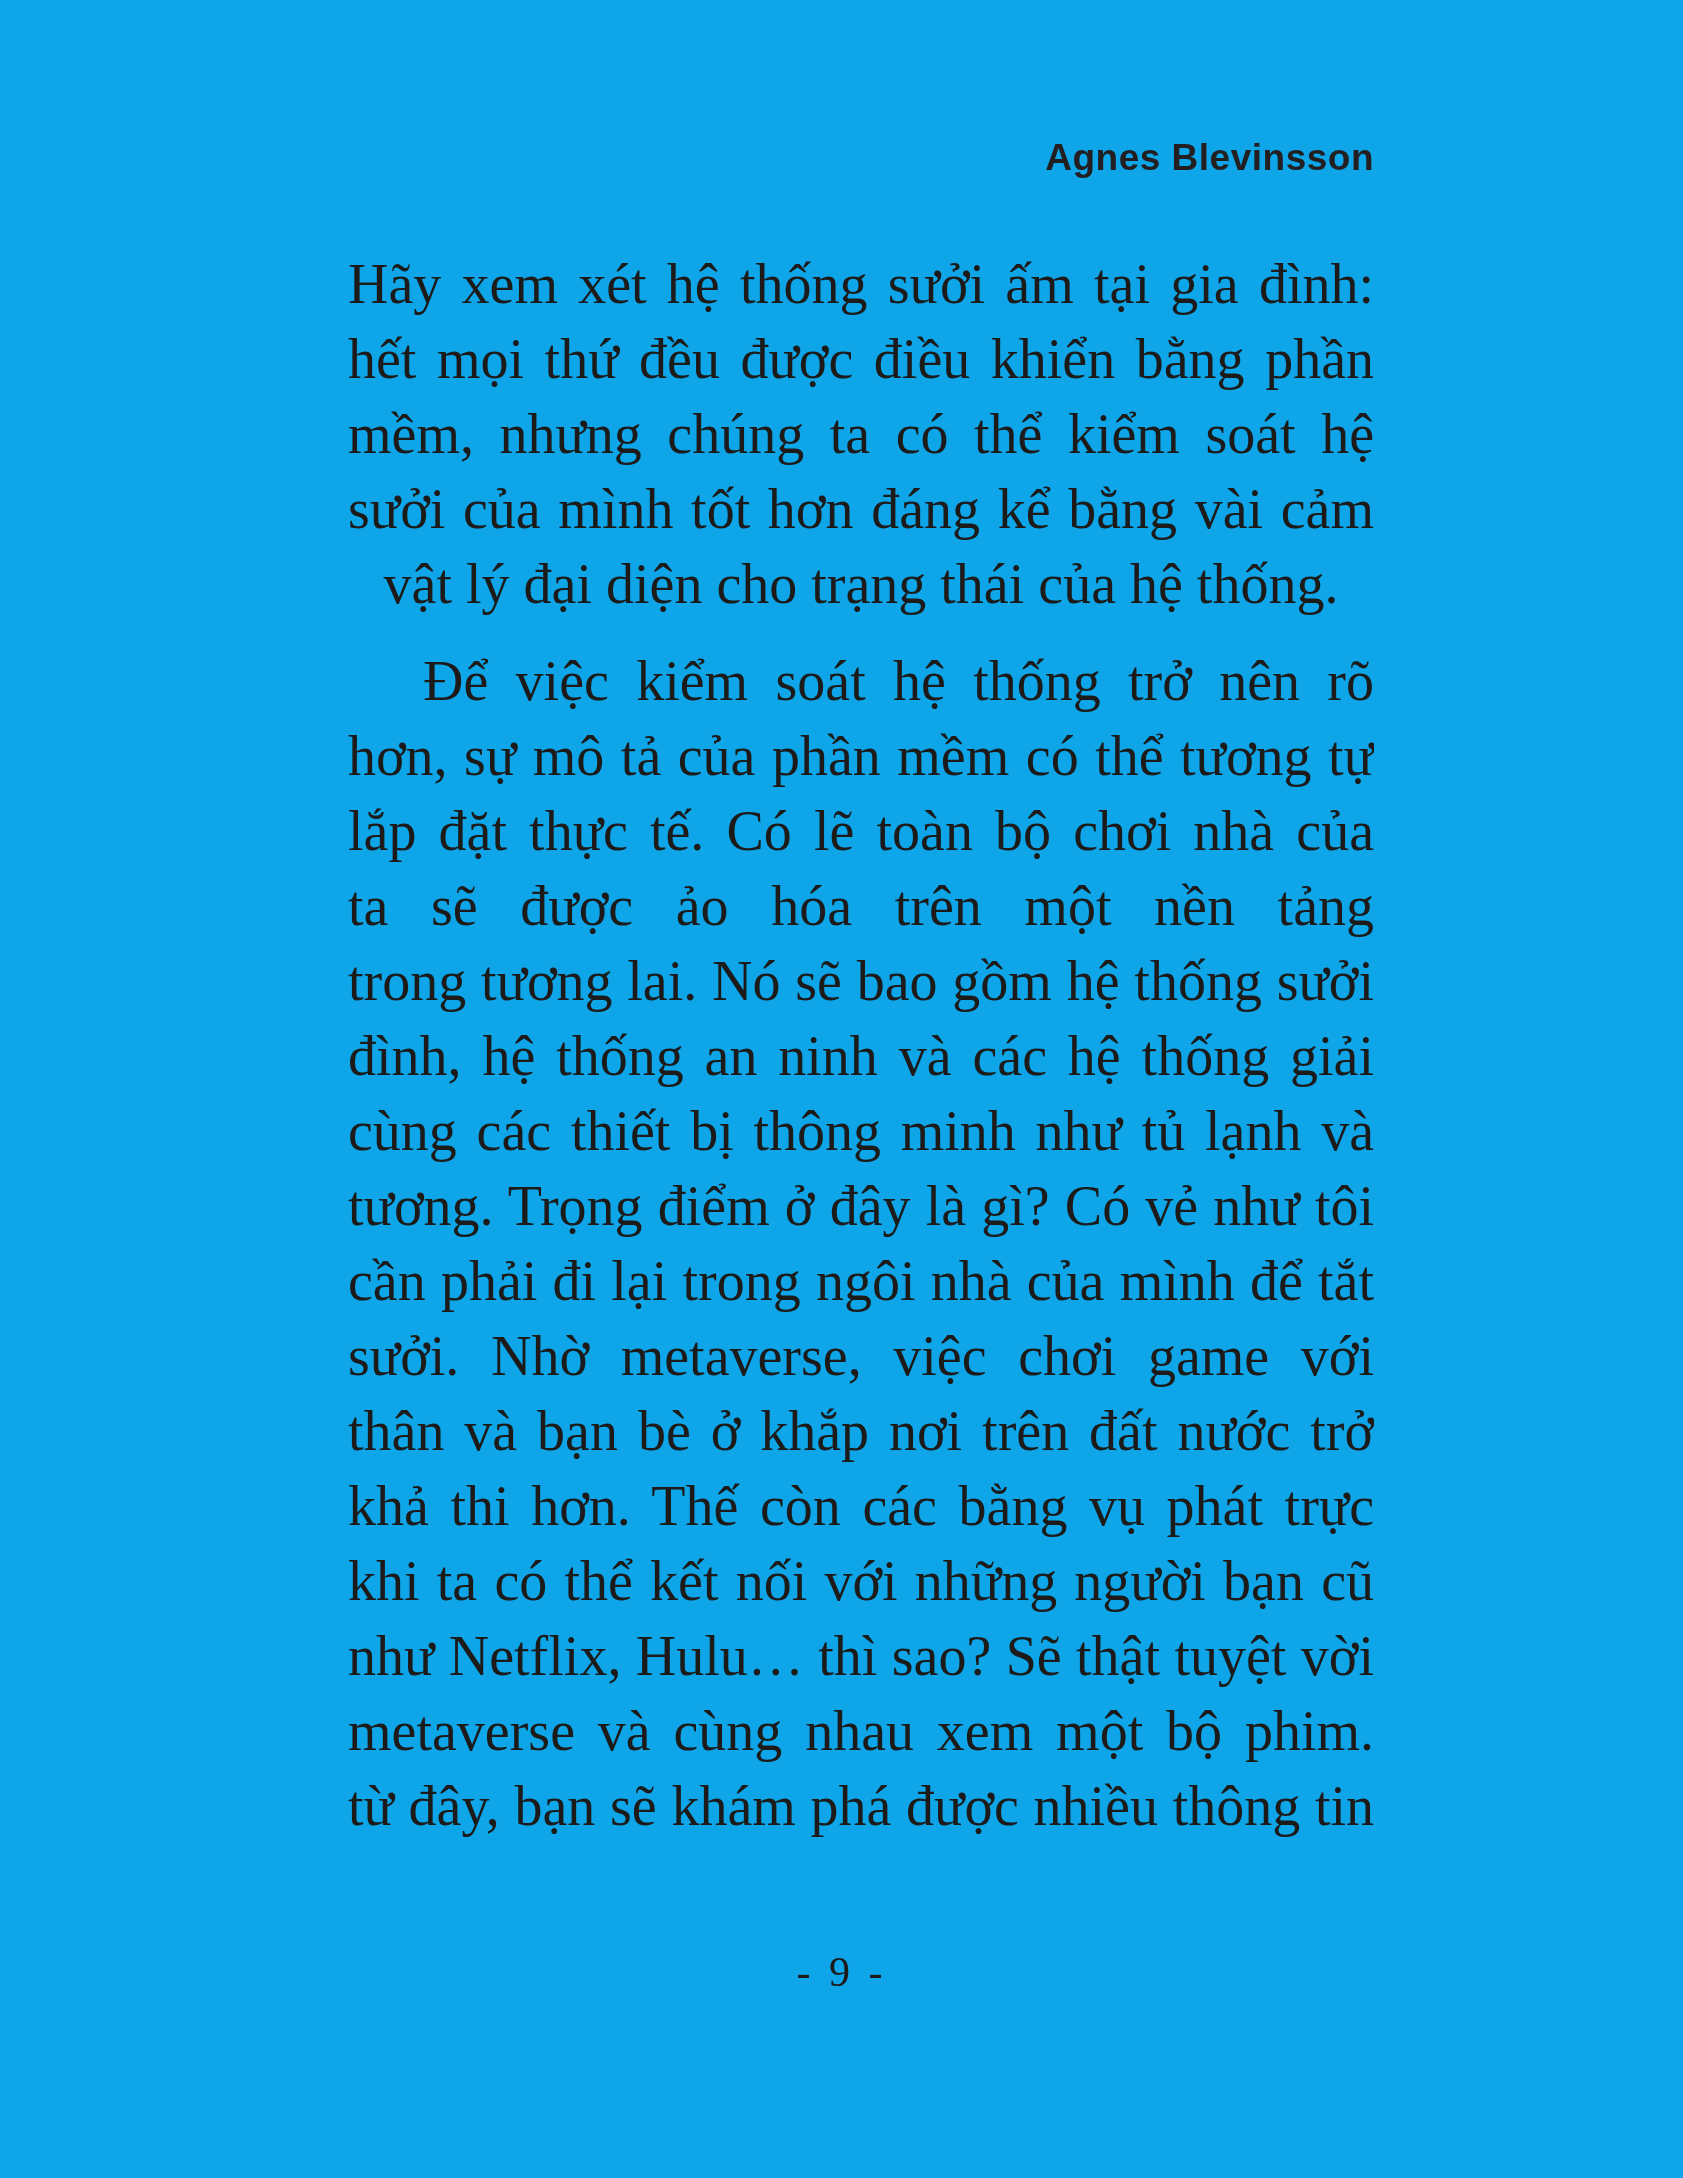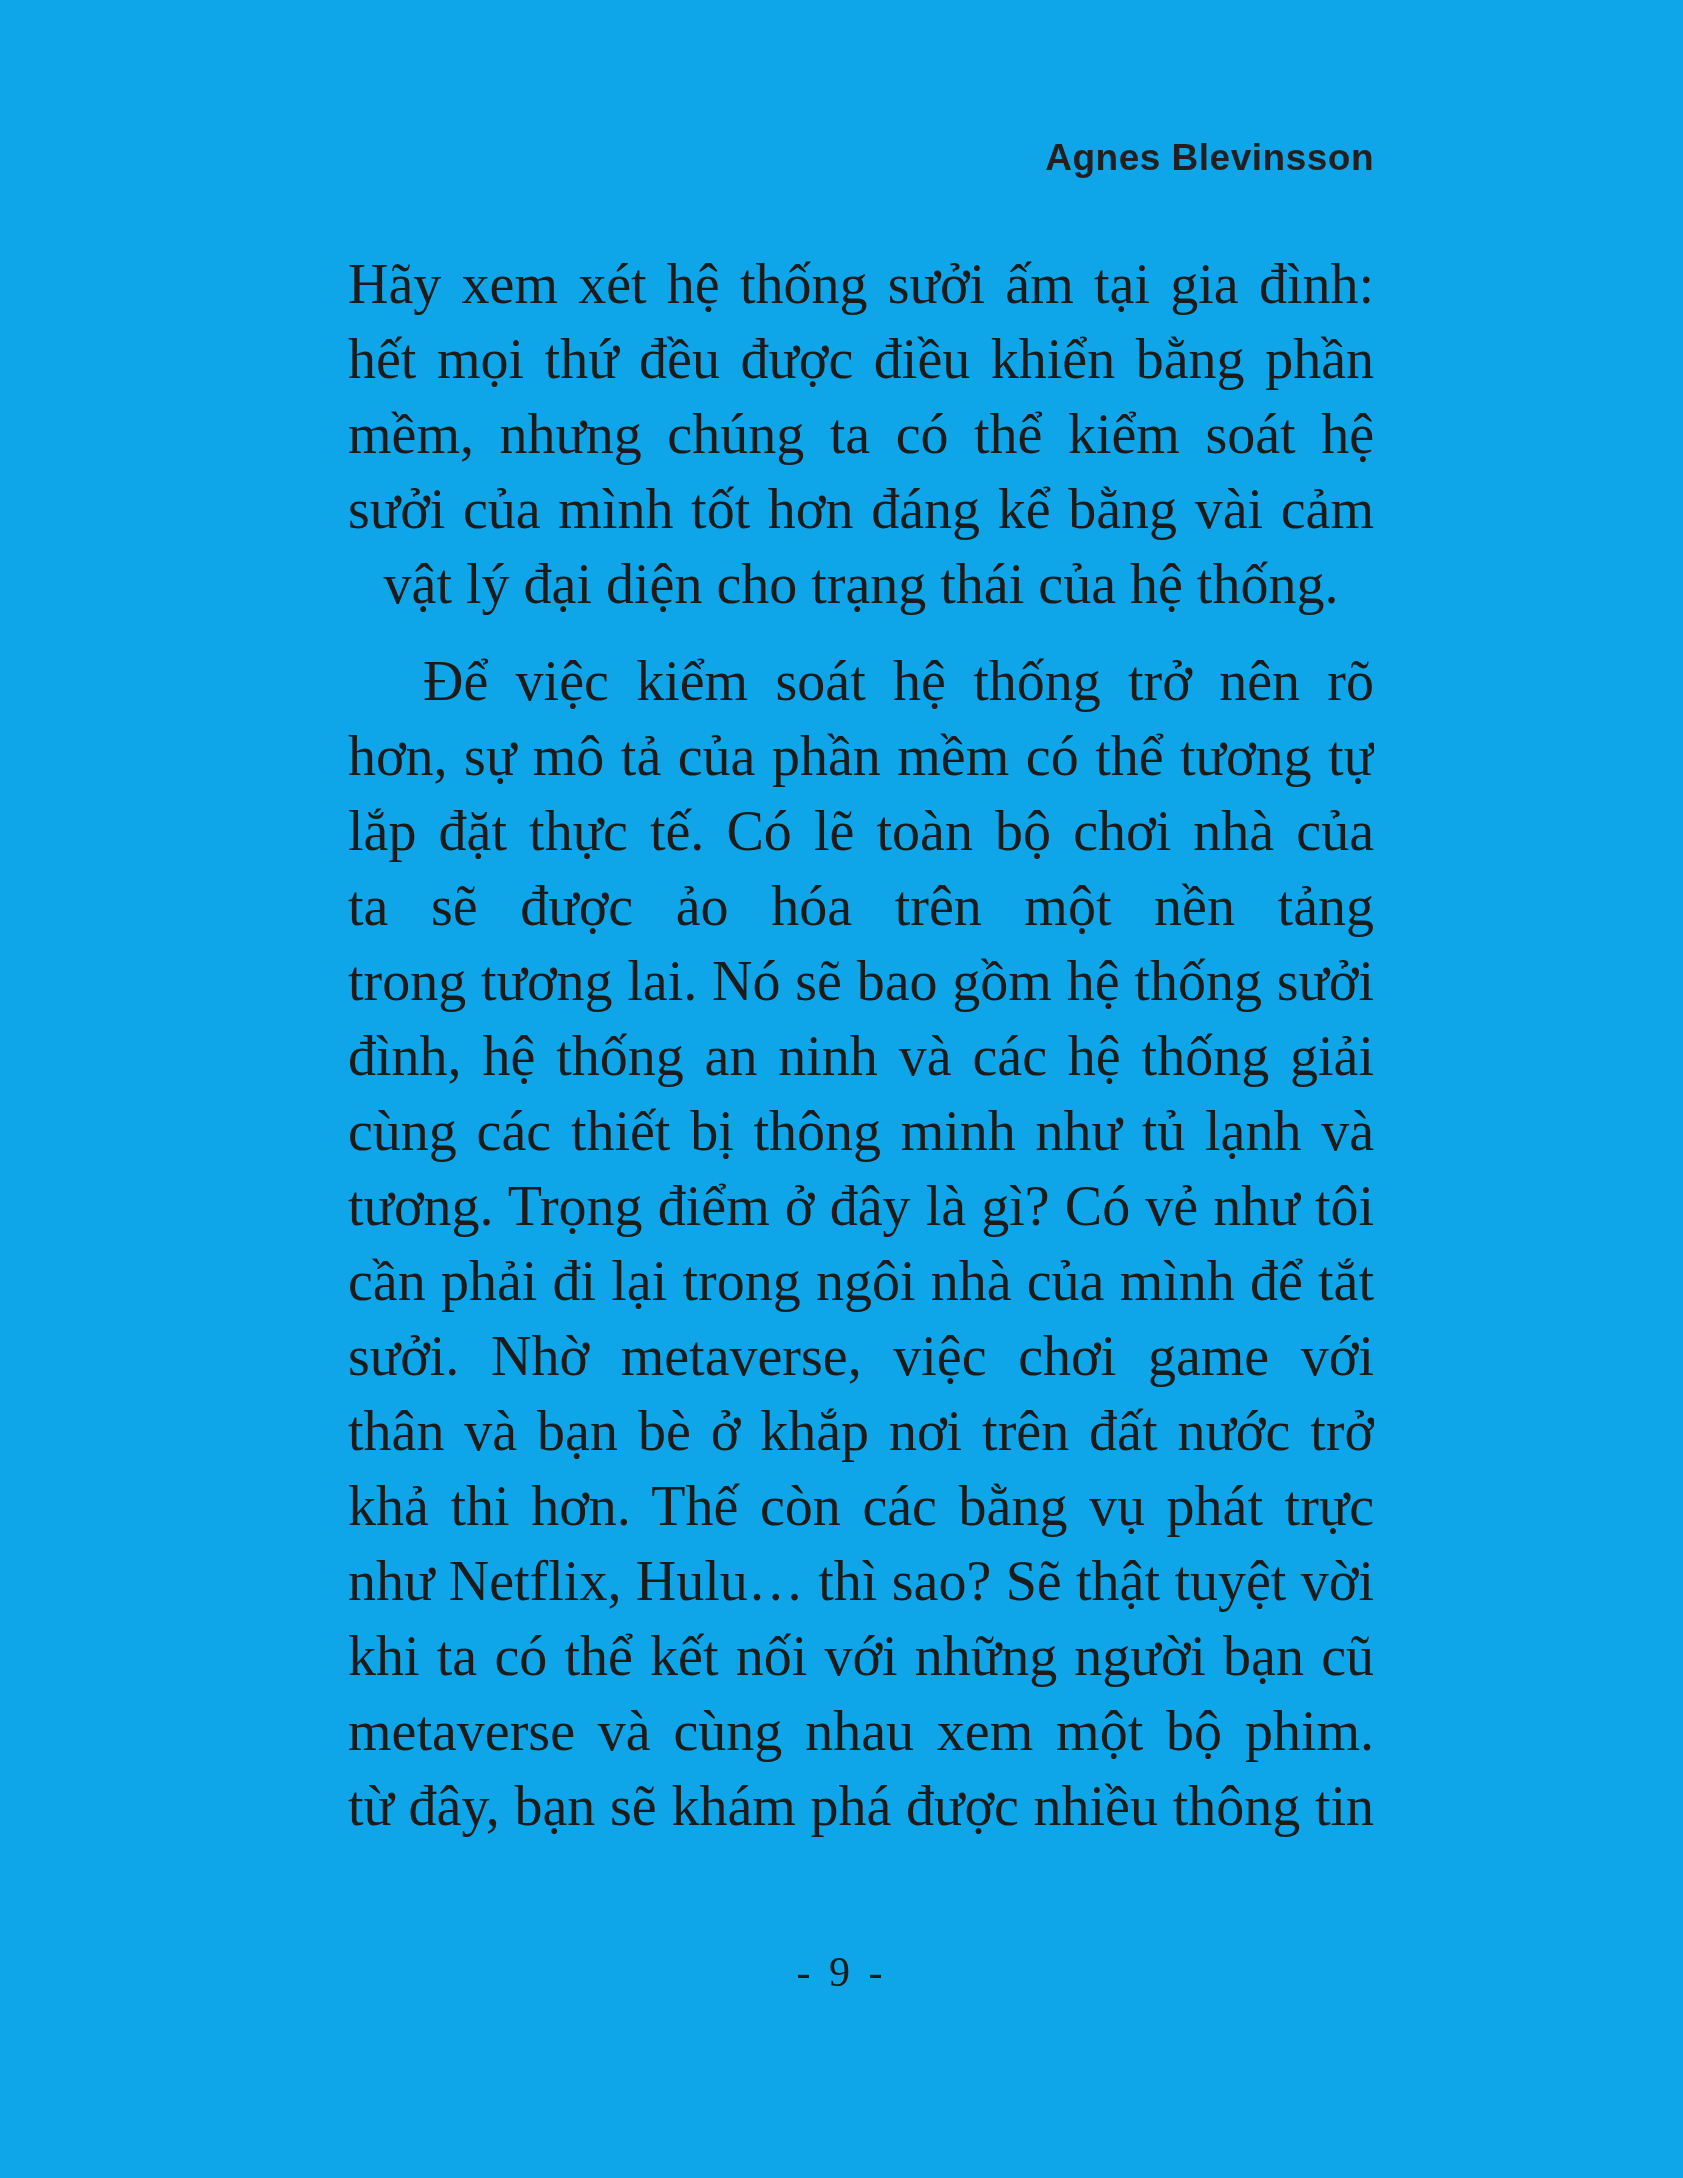--- a/index.html
+++ b/index.html
@@ -86,22 +86,22 @@
       <div class="line">lắp đặt thực tế. Có lẽ toàn bộ chơi nhà của chúng</div>
       <div class="line">ta sẽ được ảo hóa trên một nền tảng metaverse</div>
       <div class="line">trong tương lai. Nó sẽ bao gồm hệ thống sưởi gia</div>
       <div class="line">đình, hệ thống an ninh và các hệ thống giải trí,</div>
       <div class="line">cùng các thiết bị thông minh như tủ lạnh và máy</div>
       <div class="line">tương. Trọng điểm ở đây là gì? Có vẻ như tôi không</div>
       <div class="line">cần phải đi lại trong ngôi nhà của mình để tắt lò</div>
       <div class="line">sưởi. Nhờ metaverse, việc chơi game với người</div>
       <div class="line">thân và bạn bè ở khắp nơi trên đất nước trở nên</div>
       <div class="line">khả thi hơn. Thế còn các bằng vụ phát trực tuyến</div>
+      <div class="line">khi ta có thể kết nối với những người bạn cũ trên</div>
       <div class="line">như Netflix, Hulu… thì sao? Sẽ thật tuyệt vời</div>
-      <div class="line">khi ta có thể kết nối với những người bạn cũ trên</div>
       <div class="line">metaverse và cùng nhau xem một bộ phim. Và</div>
       <div class="line">từ đây, bạn sẽ khám phá được nhiều thông tin về</div>
     </div>
 
   </div>
 
   <div class="page-footer">- 9 -</div>
 
 </div>
 

